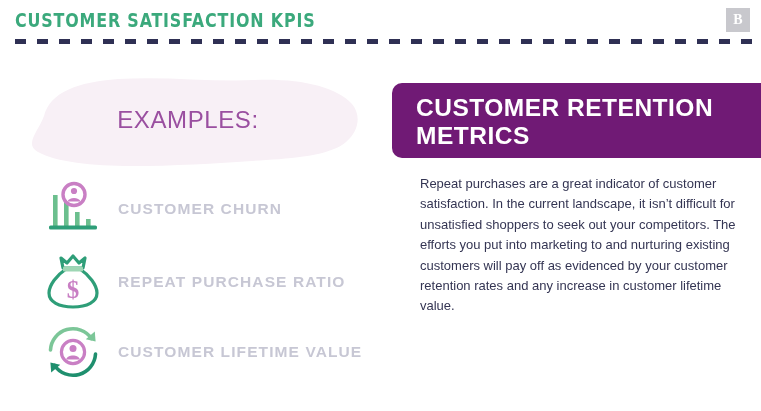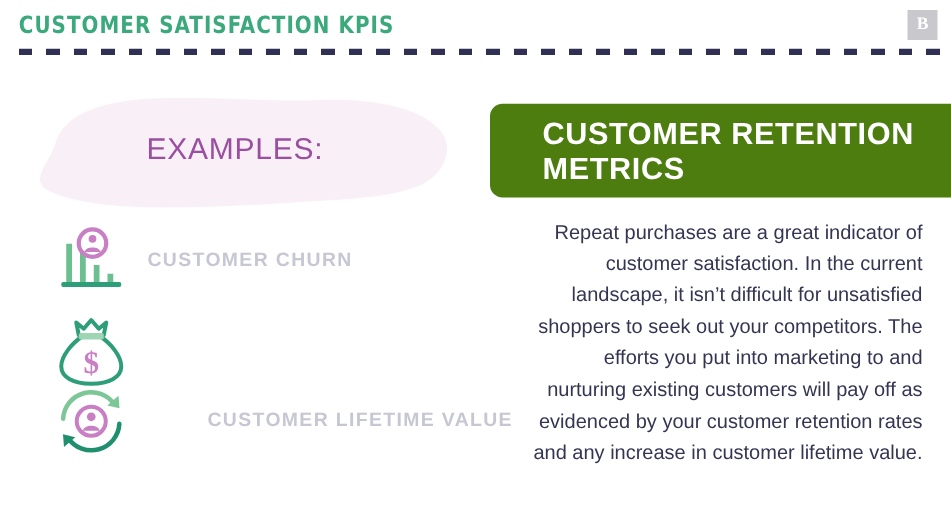--- a/index.html
+++ b/index.html
@@ -94,21 +94,21 @@
   }
 
   .kpi-row {
     position: absolute;
     left: 44px;
     display: flex;
     align-items: center;
   }
   #kpi-row-0 { top: 118px; justify-content: center; }
   #kpi-row-1 { top: 191px; }
-  #kpi-row-2 { top: 246px; gap: 48px; }
+  #kpi-row-2 { top: 261px; }
 
   .kpi-icon {
     width: 58px;
     height: 58px;
     flex: 0 0 58px;
     display: block;
   }
   .kpi-icon svg { display: block; }
   .kpi-label {
     margin-left: 16px;
@@ -127,42 +127,41 @@
     top: 62px;
     width: 369px;
     height: 349px;
   }
   #retention-heading-box {
     position: absolute;
     left: 0;
     top: 21px;
     width: 369px;
     height: 75px;
-    background: #4d7c0f;
+    background: #701a75;
     border-radius: 10px 0 0 10px;
     box-sizing: border-box;
-    padding: 11px 0 0 42px;
+    padding: 11px 0 0 24px;
   }
   #retention-heading {
     color: #ffffff;
     font-size: 24.5px;
     font-weight: 700;
     line-height: 1.14;
     letter-spacing: 0.5px;
     text-transform: uppercase;
   }
   #retention-body {
     position: absolute;
     left: 28px;
     top: 112px;
     width: 318px;
     color: #343553;
-    font-size: 16px;
+    font-size: 13px;
     line-height: 1.57;
-    text-align: right;
   }
 </style>
 </head>
 <body>
 
 <div id="slide-header">
   <div id="slide-title">CUSTOMER SATISFACTION KPIs</div>
   <div id="header-divider"></div>
   <div id="brand-badge">B</div>
 </div>
@@ -204,20 +203,21 @@
         <path d="M22 16 C13 22 5 32 5 40 C5 49 15 54 29 54 C43 54 53 49 53 40
                  C53 32 45 22 36 16 Z" fill="none" stroke="#2e9e78" stroke-width="3.2" stroke-linejoin="round"></path>
 
         <path d="M19 15 L17 5 L23 10 L29 3 L35 10 L41 5 L39 15 Z" fill="none" stroke="#2e9e78" stroke-width="3.2" stroke-linejoin="round"></path>
 
         <rect x="19" y="13.4" width="20" height="5.2" rx="1.4" fill="#9ed6b4"></rect>
 
         <text x="29" y="45" text-anchor="middle" font-family="Liberation Serif, serif" font-size="25" font-weight="700" fill="#c97fc4">$</text>
       </svg>
     </span>
+    <span class="kpi-label">REPEAT PURCHASE RATIO</span>
   </div>
 
   <div class="kpi-row" id="kpi-row-2">
     <span class="kpi-icon">
       <svg width="58" height="58" viewBox="0 0 58 58" xmlns="http://www.w3.org/2000/svg">
 
         <path d="M6.5 27 A22.5 22.5 0 0 1 47.5 15.5" fill="none" stroke="#7cc698" stroke-width="3.6" stroke-linecap="round"></path>
         <path d="M50.8 8.5 L51.6 18.6 L41.8 16.3 Z" fill="#7cc698"></path>
 
         <path d="M51.5 31 A22.5 22.5 0 0 1 10.5 42.5" fill="none" stroke="#1f8f6e" stroke-width="3.6" stroke-linecap="round"></path>

